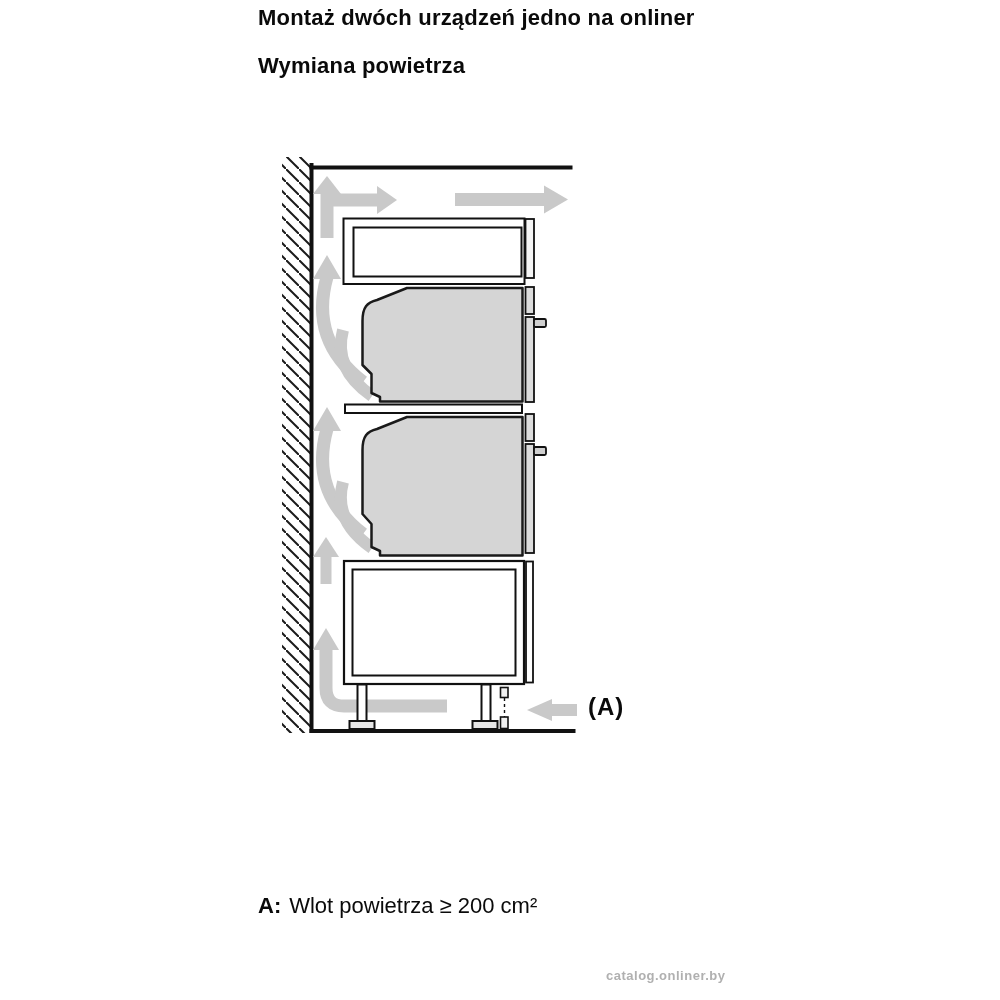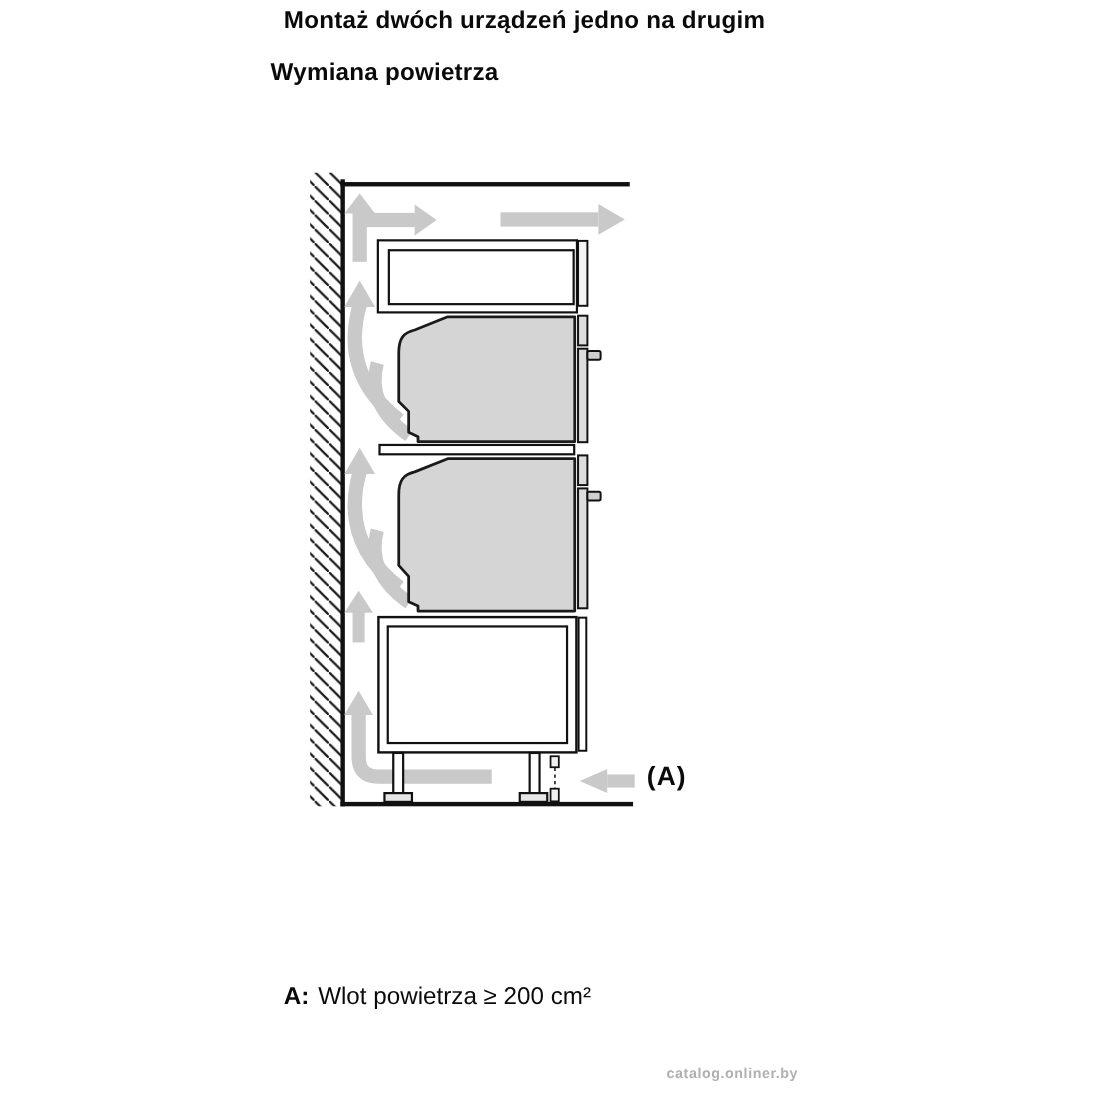--- a/index.html
+++ b/index.html
@@ -2,34 +2,34 @@
 <html><head>
 <meta charset="utf-8">
 <style>
   html,body{margin:0;padding:0;}
   body{
     width:1000px;height:1000px;position:relative;background:#ffffff;
     font-family:"Liberation Sans", sans-serif;color:#0a0a0a;overflow:hidden;
   }
   .abs{position:absolute;}
   .h1{left:258px;top:5px;font-size:22px;font-weight:bold;letter-spacing:.2px;white-space:nowrap;}
-  .h2{left:246px;top:53px;font-size:22px;font-weight:bold;letter-spacing:.2px;white-space:nowrap;}
+  .h2{left:258px;top:53px;font-size:22px;font-weight:bold;letter-spacing:.2px;white-space:nowrap;}
   .diagram{left:270px;top:150px;width:360px;height:600px;}
   .labelA{left:588px;top:693px;font-size:24px;font-weight:bold;letter-spacing:1px;white-space:nowrap;}
   .note{left:258px;top:893px;font-size:22px;white-space:nowrap;text-align:right;}
   .note .pfx{font-weight:bold;margin-right:8px;}
   .watermark{
     left:606px;top:968px;font-size:13px;font-weight:bold;color:#b0b0b0;letter-spacing:.5px;
     text-shadow:0 0 3px #ffffff,0 0 5px #ffffff;white-space:nowrap;
   }
 </style>
 </head>
 <body>
 
-<div class="abs h1">Montaż dwóch urządzeń jedno na drugim</div>
+<div class="abs h1">Montaż dwóch urządzeń jedno na onliner</div>
 <div class="abs h2">Wymiana powietrza</div>
 
 <svg class="abs diagram" viewBox="270 150 360 600" xmlns="http://www.w3.org/2000/svg">
   <defs>
     <pattern id="hatch" width="13" height="13" patternUnits="userSpaceOnUse">
       <path d="M-2,-2 L15,15" stroke="#1a1a1a" stroke-width="2" fill="none"></path>
     </pattern>
   </defs>
 
   <rect x="282" y="157" width="28" height="576" fill="url(#hatch)"></rect>

